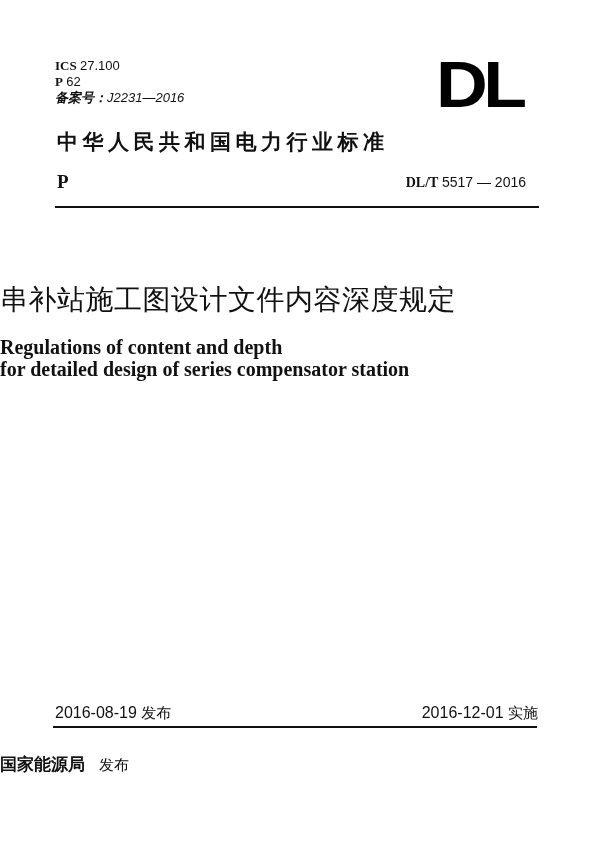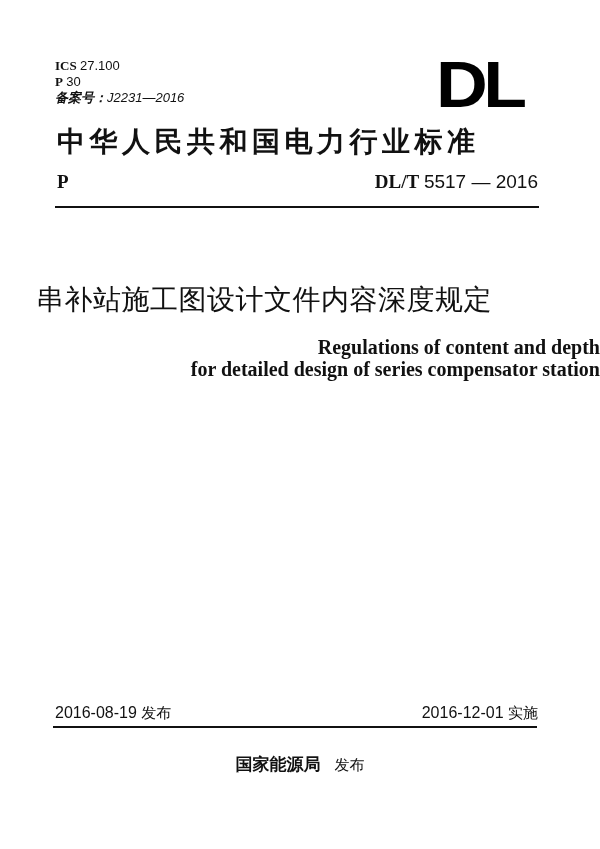--- a/index.html
+++ b/index.html
@@ -17,61 +17,61 @@
     .logo {
       left: 436px; top: 60px; width: 96px; height: 50px;
       font-family: "Liberation Sans", "DejaVu Sans", sans-serif; font-weight: 900;
       font-size: 64px; line-height: 50px; letter-spacing: -4px;
       transform: scaleX(1.12); transform-origin: left center; color: #000;
     }
 
     .national-title {
       left: 57px; top: 122px; width: 484px;
       font-family: "DejaVu Serif", "Liberation Serif", serif; font-weight: bold;
-      font-size: 28px; line-height: 40px; letter-spacing: 4.5px; white-space: nowrap;
+      font-size: 21px; line-height: 40px; letter-spacing: 4.5px; white-space: nowrap;
     }
 
     .cat-letter { left: 57px; top: 170px; font-size: 19px; line-height: 24px; }
-    .std-number { right: 62px; top: 170px; font-size: 19px; line-height: 24px; white-space: nowrap; }
+    .std-number { right: 74px; top: 170px; font-size: 14px; line-height: 24px; white-space: nowrap; }
     .std-number .code { font-family: "Liberation Serif", serif; font-weight: bold; }
     .std-number .num { font-family: "Liberation Sans", sans-serif; }
 
     .rule { background: #111; height: 2px; }
     .rule-top { left: 55px; top: 206px; width: 484px; }
     .rule-bottom { left: 53px; top: 726px; width: 484px; }
 
     .cn-title {
-      left: 0; top: 280px; width: 492px; text-align: right;
+      left: 0; top: 280px; width: 492px; text-align: left;
       font-family: "DejaVu Sans", "Liberation Sans", sans-serif;
       font-size: 28px; line-height: 40px; letter-spacing: 0.5px; white-space: nowrap;
     }
     .en-title {
-      left: 0; top: 336px; width: 600px; text-align: right;
+      left: 0; top: 336px; width: 600px; text-align: left;
       font-family: "Liberation Serif", "DejaVu Serif", serif; font-weight: bold;
       font-size: 20px; line-height: 22px;
     }
 
     .issue-date { left: 55px; top: 702px; font-size: 16px; line-height: 22px; white-space: nowrap; }
     .effective-date { right: 62px; top: 702px; font-size: 16px; line-height: 22px; white-space: nowrap; }
 
-    .publisher { left: 0; top: 752px; width: 600px; text-align: center; font-size: 17px; line-height: 24px; white-space: nowrap; }
+    .publisher { left: 0; top: 752px; width: 600px; font-size: 17px; line-height: 24px; white-space: nowrap; }
     .publisher .org { font-family: "DejaVu Serif", serif; font-weight: bold; }
     .publisher .action { font-family: "DejaVu Sans", sans-serif; margin-left: 14px; font-size: 15px; }
   </style>
 </head>
 <body>
 
 <div class="abs meta-block">
   <div class="meta-line">
     <span class="serif-b">ICS</span>
     <span class="sans">27.100</span>
   </div>
   <div class="meta-line">
     <span class="serif-b">P</span>
-    <span class="sans">30</span>
+    <span class="sans">62</span>
   </div>
   <div class="meta-line sans-b">
     <span>备案号：</span><span class="sans" style="font-weight:normal">J2231—2016</span>
   </div>
 </div>
 
 <div class="abs logo">DL</div>
 
 <div class="abs national-title">中华人民共和国电力行业标准</div>
 

